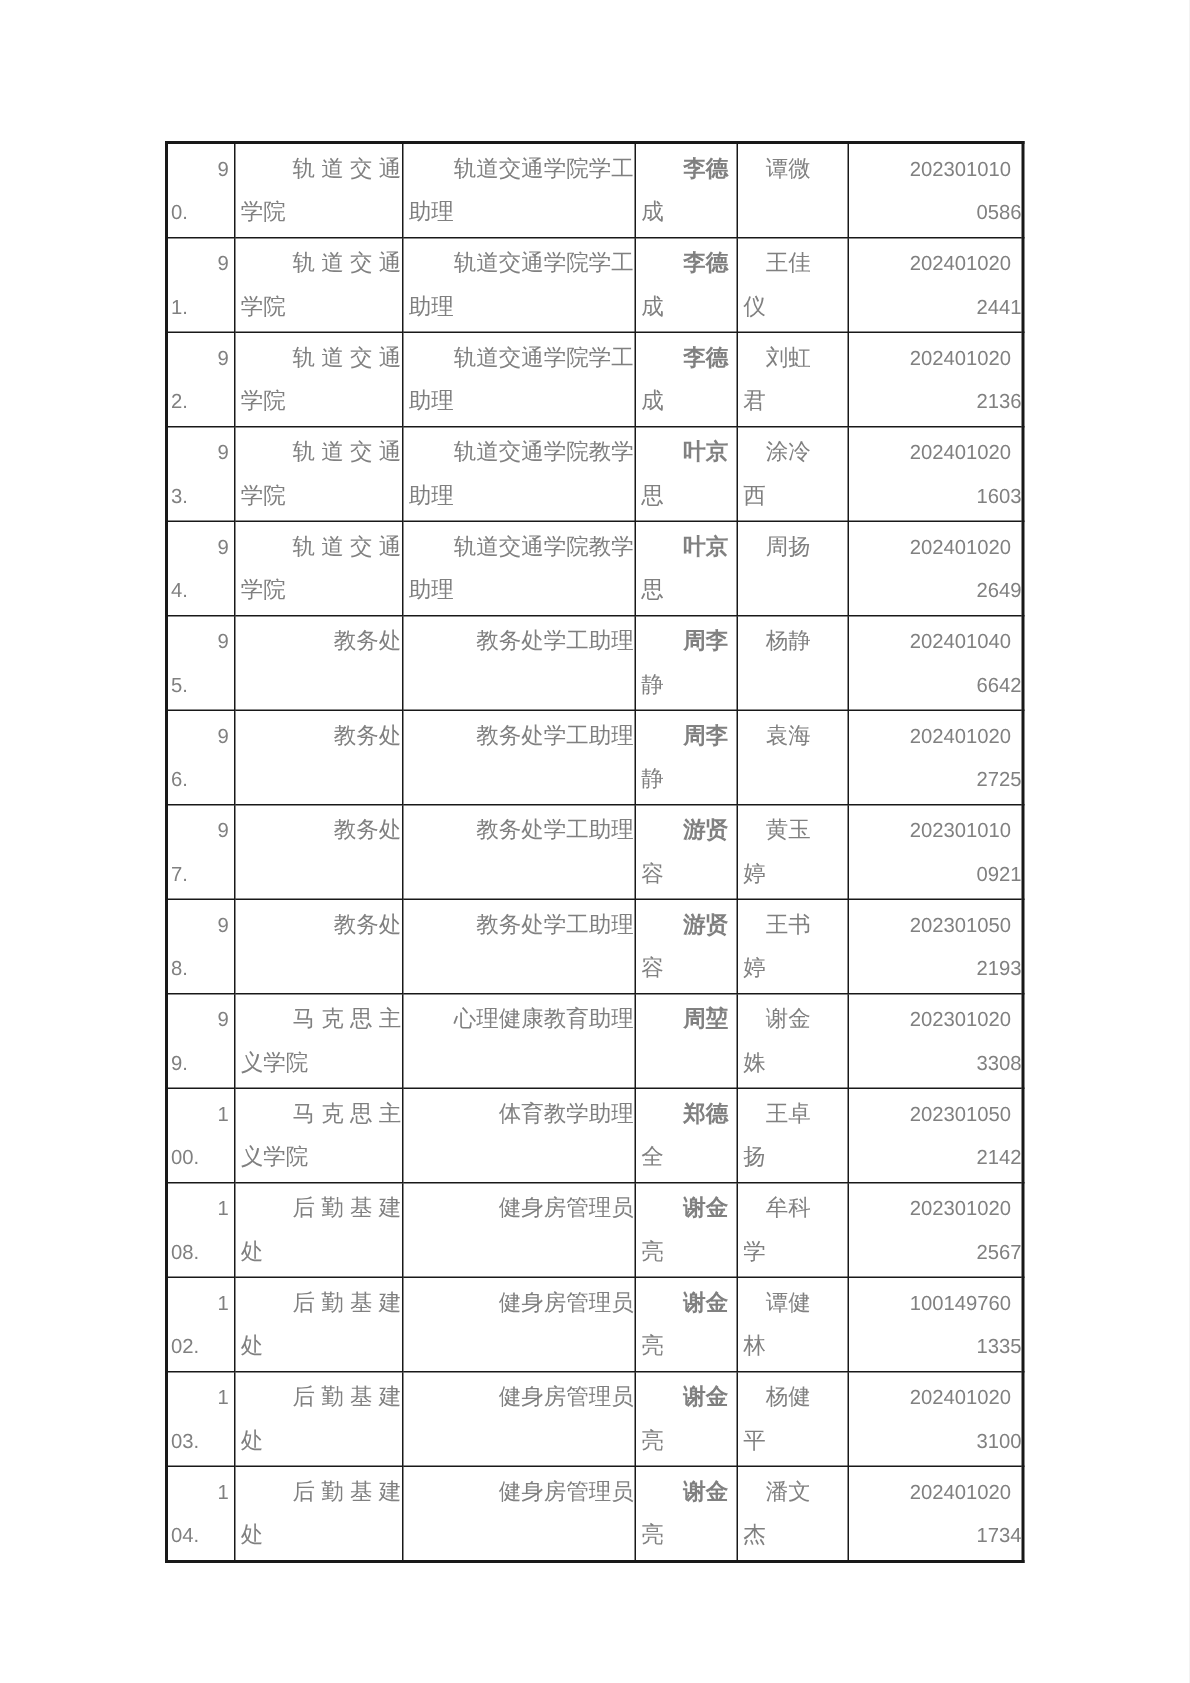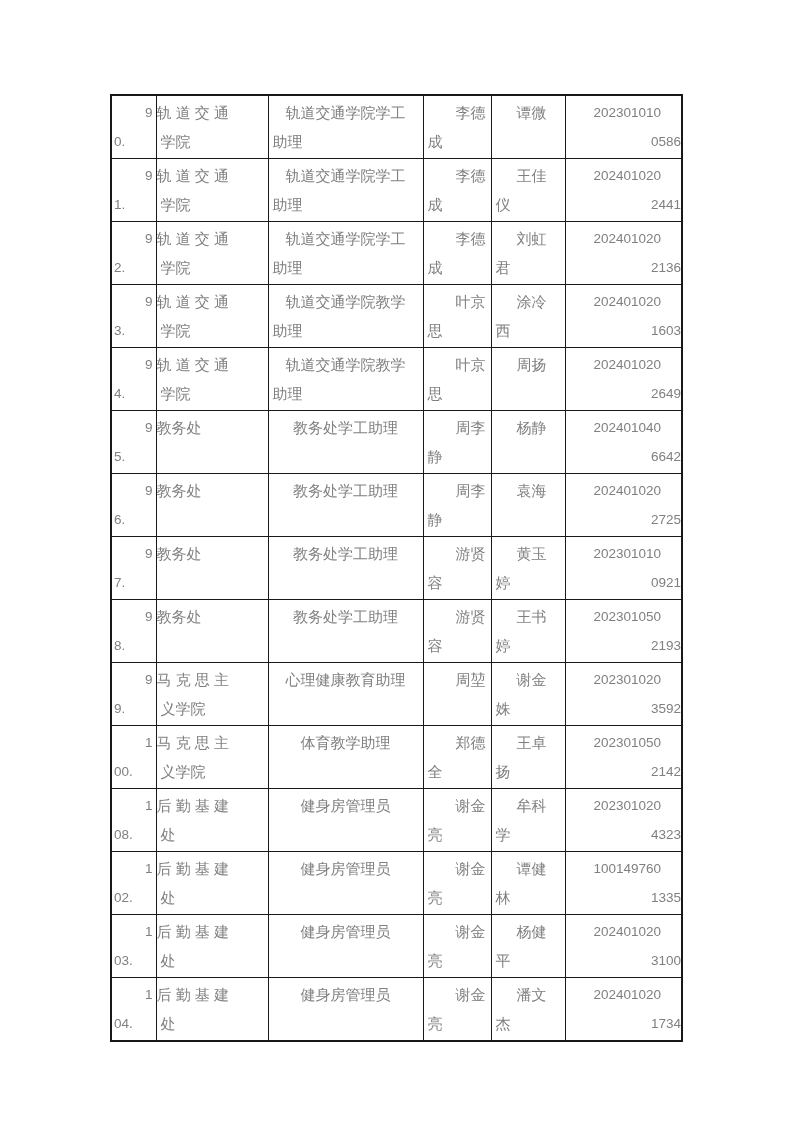--- a/index.html
+++ b/index.html
@@ -32,26 +32,26 @@
     height: 29px;
     line-height: 29px;
     font-size: 15px;
     white-space: pre;
     overflow: hidden;
   }
   .l2 { text-align: left; padding-left: 4px; }
   .col-num  .line { font-size: 13.5px; }
   .col-num  .l1 { text-align: right; padding-right: 3px; }
   .col-num  .l2 { padding-left: 2px; }
-  .col-dept .l1 { text-align: left; }
-  .col-pos  .l1 { text-align: center; }
-  .col-name1 .l1 { text-align: right; padding-right: 5px; }
-  .col-name2 .l1 { text-align: right; padding-right: 18px; }
+  .col-dept .l1 { text-align: right; }
+  .col-pos  .l1 { text-align: right; }
+  .col-name1 .l1 { text-align: right; padding-right: 5px; font-weight: bold; }
+  .col-name2 .l1 { text-align: center; padding-right: 5px; }
   .col-sid  .line { font-size: 13.5px; }
-  .col-sid  .l1 { text-align: right; padding-right: 20px; }
+  .col-sid  .l1 { text-align: right; padding-right: 7px; }
   .col-sid  .l2 { padding-left: 8px; text-align: right; }
 </style>
 </head>
 <body>
 
 <div class="page" style="background: rgb(255, 255, 255);">
   <table class="roster" style="color: rgb(128, 128, 128);">
     <colgroup>
       <col style="width:45px">
       <col style="width:112px">
@@ -311,21 +311,21 @@
           <td class="col-name1">
             <div class="line l1">周堃</div>
             <div class="line l2"></div>
           </td>
           <td class="col-name2">
             <div class="line l1">谢金</div>
             <div class="line l2">姝</div>
           </td>
           <td class="col-sid">
             <div class="line l1">202301020</div>
-            <div class="line l2">3592</div>
+            <div class="line l2">3308</div>
           </td>
         </tr>
         <tr>
           <td class="col-num">
             <div class="line l1">1</div>
             <div class="line l2">00.</div>
           </td>
           <td class="col-dept">
             <div class="line l1">马 克 思 主</div>
             <div class="line l2">义学院</div>
@@ -363,21 +363,21 @@
           <td class="col-name1">
             <div class="line l1">谢金</div>
             <div class="line l2">亮</div>
           </td>
           <td class="col-name2">
             <div class="line l1">牟科</div>
             <div class="line l2">学</div>
           </td>
           <td class="col-sid">
             <div class="line l1">202301020</div>
-            <div class="line l2">4323</div>
+            <div class="line l2">2567</div>
           </td>
         </tr>
         <tr>
           <td class="col-num">
             <div class="line l1">1</div>
             <div class="line l2">02.</div>
           </td>
           <td class="col-dept">
             <div class="line l1">后 勤 基 建</div>
             <div class="line l2">处</div>

